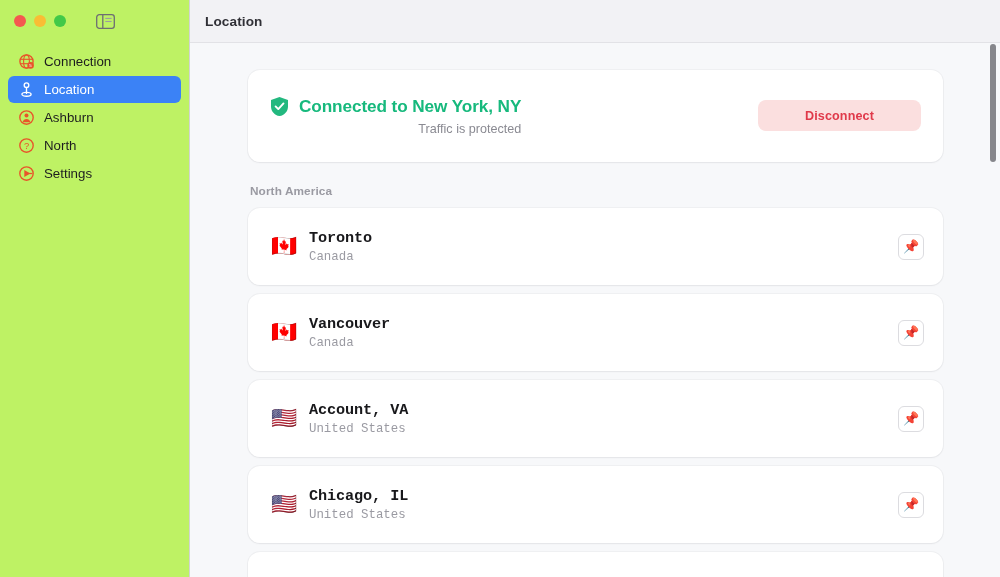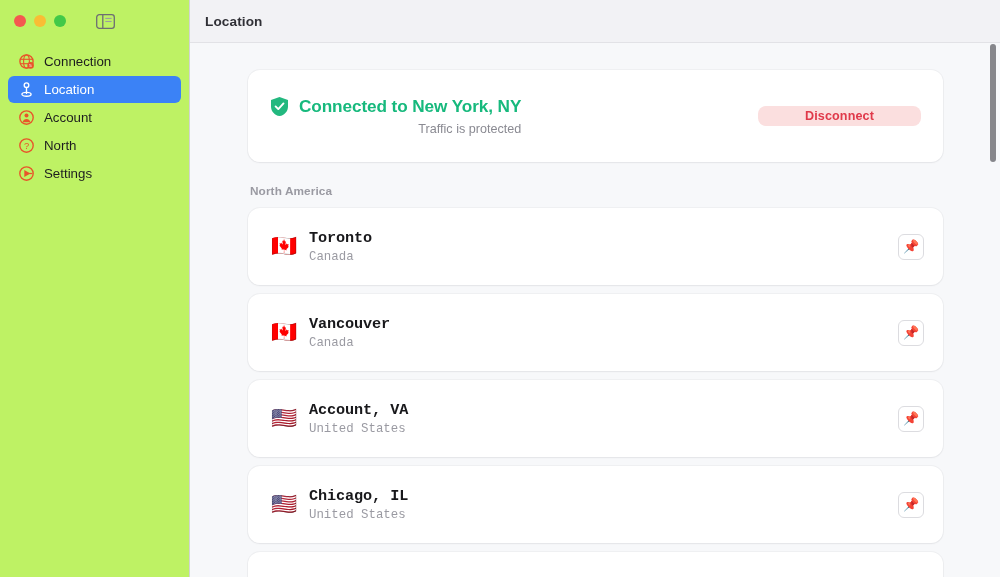--- a/index.html
+++ b/index.html
@@ -73,21 +73,21 @@
     min-height:92px;
   }
   .status-left { display:flex; flex-direction:column; gap:5px; }
   .status-head { display:flex; align-items:center; gap:10px; }
   .status-title { font-size:17.2px; font-weight:700; color:#17b97d; letter-spacing:-.1px; }
   .status-sub { font-size:12.6px; color:#8a8a92; padding-left:1px;text-align:right; }
   .disconnect-btn {
     background:#fbdfdf; color:#e0394a;
     border:none; border-radius:8px;
     font-family:inherit; font-size:12.6px; font-weight:700;
-    width:163px; height:20px;
+    width:163px; height:31px;
     cursor:pointer; letter-spacing:.1px;
   }
 
   .region-label {
     font-size:11.8px; font-weight:600; color:#9a9aa2;
     margin:22px 0 10px 2px; letter-spacing:.1px;
   }
 
   .loc-card {
     background:#ffffff; border-radius:12px;
@@ -174,21 +174,21 @@
       </div>
 
       <div class="nav-item">
         <span class="nav-ico">
           <svg width="17" height="17" viewBox="0 0 17 17" fill="none">
             <circle cx="8.5" cy="8.5" r="6.7" stroke="#e8542a" stroke-width="1.35"></circle>
             <circle cx="8.5" cy="6.6" r="2" fill="#e8542a"></circle>
             <path d="M4.6 13.2c.6-2.2 2.2-3.3 3.9-3.3s3.3 1.1 3.9 3.3" fill="#e8542a"></path>
           </svg>
         </span>
-        <span class="nav-label">Account</span>
+        <span class="nav-label">Ashburn</span>
       </div>
 
       <div class="nav-item">
         <span class="nav-ico">
           <svg width="17" height="17" viewBox="0 0 17 17" fill="none">
             <circle cx="8.5" cy="8.5" r="6.7" stroke="#e8542a" stroke-width="1.35"></circle>
             <text x="8.5" y="12.0" font-size="9.3" fill="#e8542a" text-anchor="middle" font-family="Liberation Sans, sans-serif">?</text>
           </svg>
         </span>
         <span class="nav-label">North</span>

